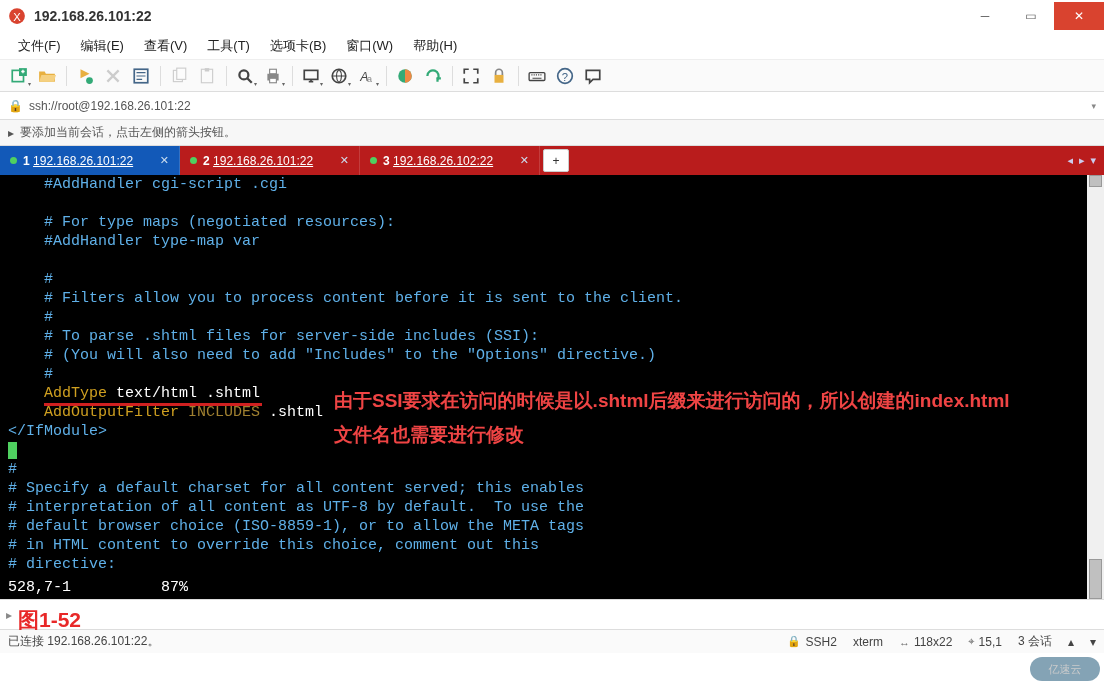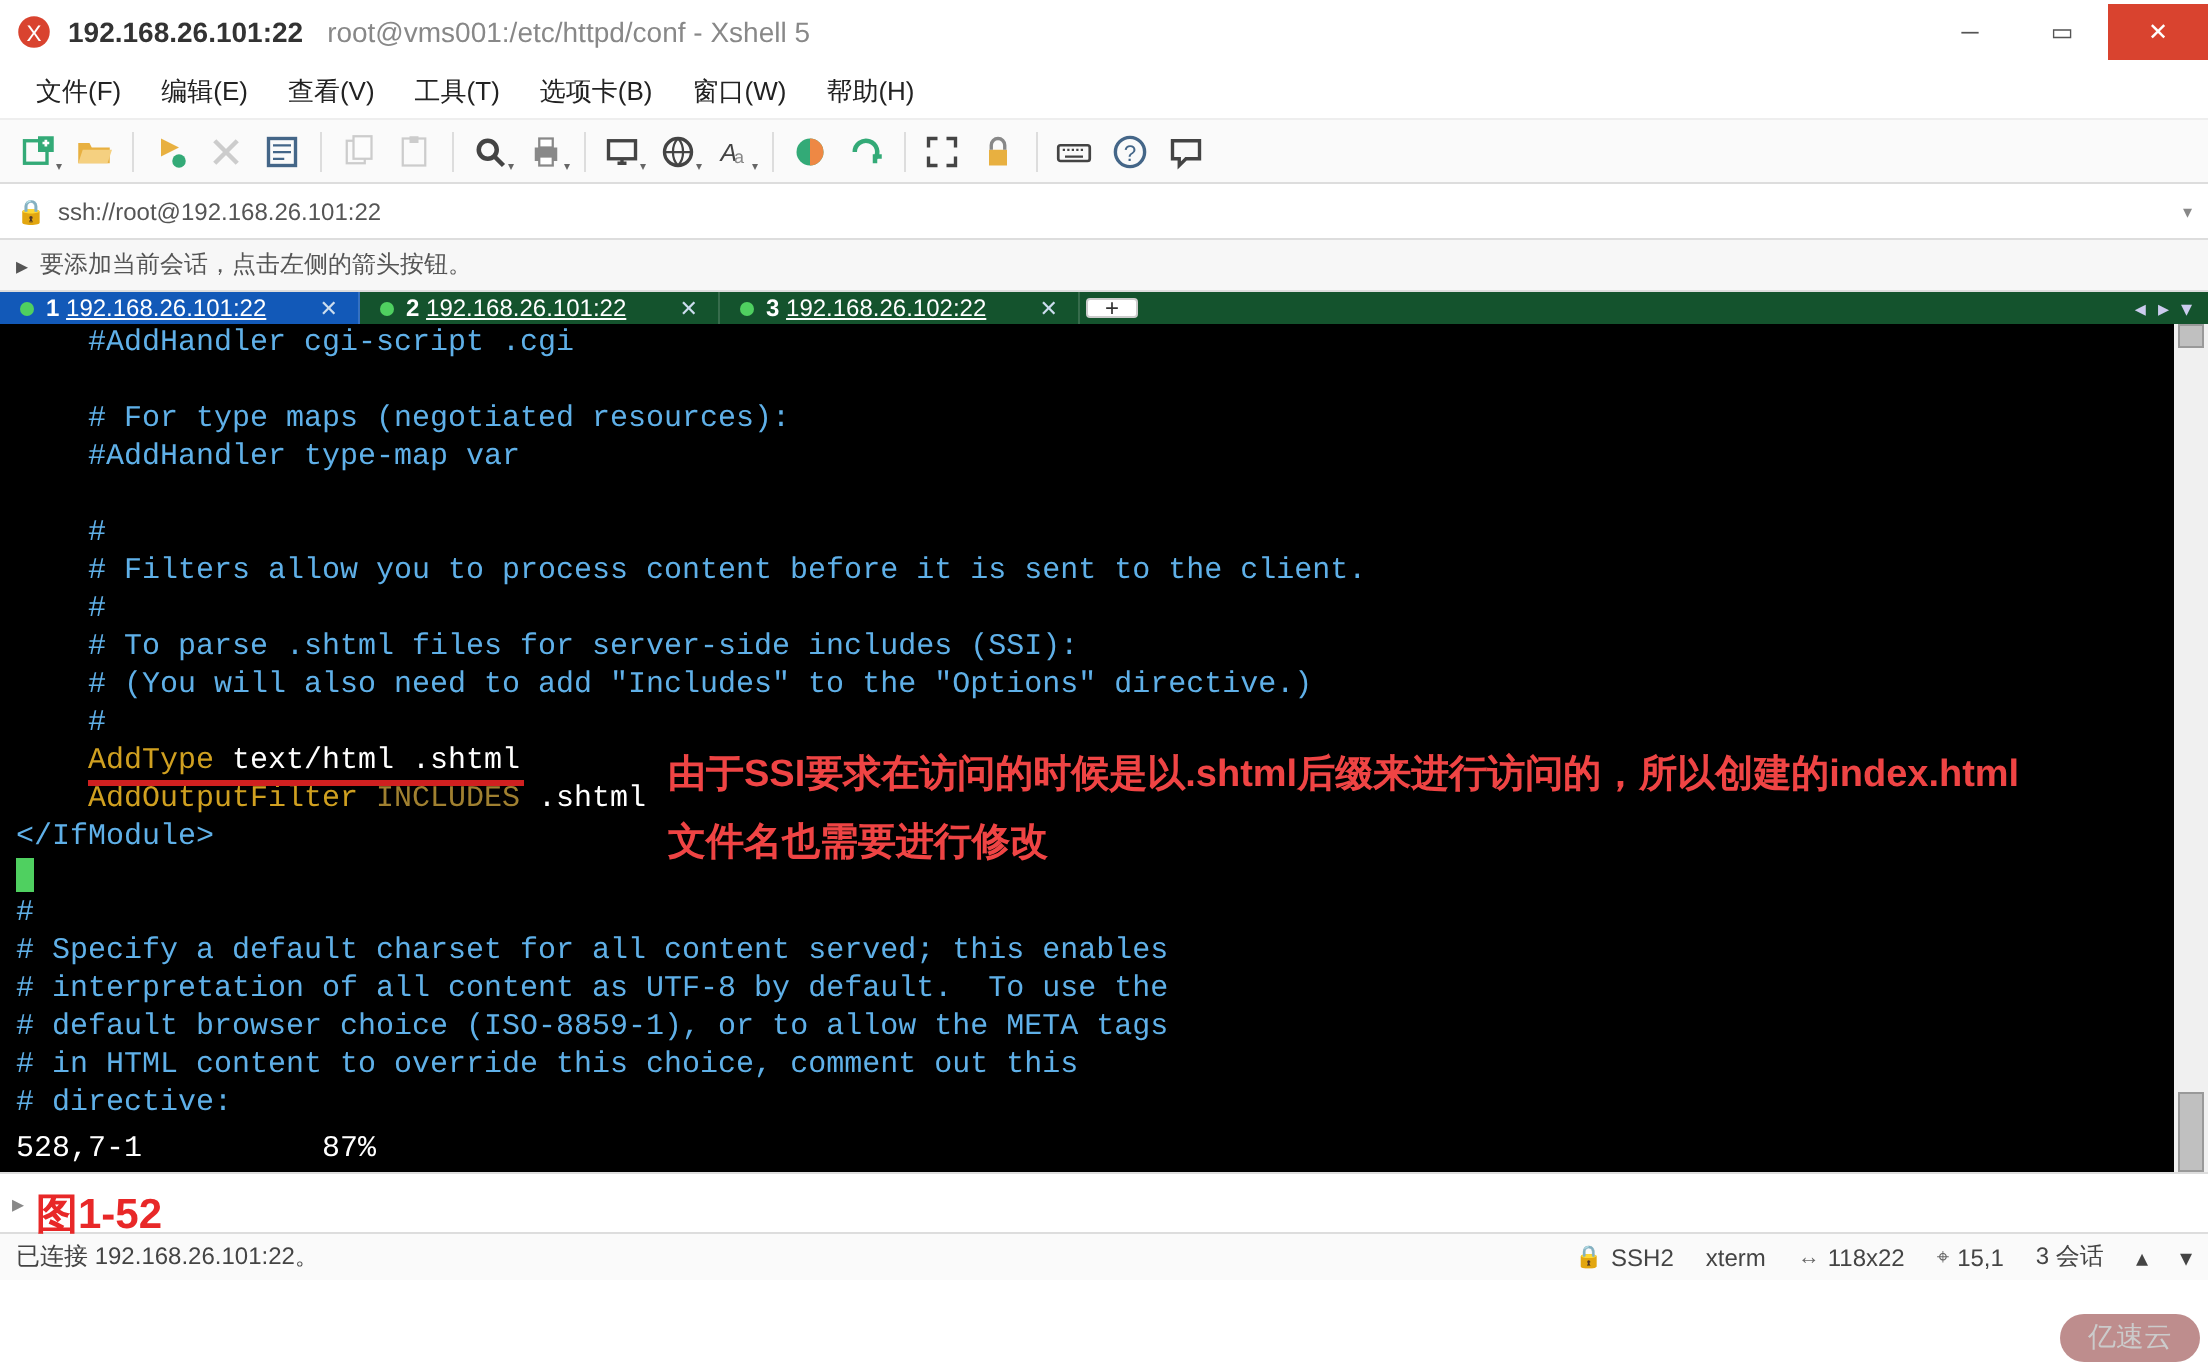--- a/index.html
+++ b/index.html
@@ -29,21 +29,21 @@
 
 .addrbar { height: 28px; display: flex; align-items: center; padding: 0 8px; gap: 6px; border-bottom: 1px solid #ddd; color: #555; font-size: 12px; }
 .addrbar .lock { color: #888; }
 .addrbar .url { flex: 1; }
 .addrbar .dd2 { color: #888; font-size: 9px; }
 
 
 .infobar { height: 26px; display: flex; align-items: center; padding: 0 8px; gap: 6px; background: #f7f7f7; border-bottom: 1px solid #ddd; color: #555; font-size: 12px; }
 
 
-.tabstrip { height: 16px; background: #14532d; display: flex; align-items: stretch; position: relative; }
+.tabstrip { height: 29px; background: #b91c1c; display: flex; align-items: stretch; position: relative; }
 .tab { display: flex; align-items: center; padding: 0 10px; gap: 6px; color: #fff; font-size: 12px; border-right: 1px solid rgba(255,255,255,0.15); min-width: 180px; }
 .tab.active { background: #1259b8; }
 .tab .dot { width: 7px; height: 7px; border-radius: 50%; background: #4fd060; }
 .tab .tablabel { text-decoration: underline; }
 .tab .tabclose { margin-left: auto; color: #cde; font-size: 11px; }
 .tabadd { width: 26px; display: flex; align-items: center; justify-content: center; background: #fff; color: #333; border: 1px solid #ccc; margin: 3px; border-radius: 2px; }
 .tabnav { margin-left: auto; display: flex; align-items: center; gap: 6px; padding-right: 8px; color: #cce; font-size: 11px; }
 
 
 .terminal { background: #000; color: #fff; font-family: "Courier New", monospace; font-size: 15px; line-height: 19px; position: relative; height: 424px; overflow: hidden; padding: 0 0 0 8px; }
@@ -69,32 +69,31 @@
 .inputrow input { border: none; outline: none; flex: 1; font-size: 12px; color: #888; }
 .fig-label { position: absolute; left: 18px; top: 6px; color: #e82828; font-weight: bold; font-size: 21px; font-family: "Microsoft YaHei", sans-serif; }
 
 
 .statusbar { height: 24px; border-top: 1px solid #ddd; background: #fafafa; display: flex; align-items: center; padding: 0 8px; font-size: 12px; color: #444; gap: 16px; }
 .statusbar .left { flex: 1; }
 .statusbar .seg { display: flex; align-items: center; gap: 4px; }
 .statusbar .icon-sm { font-size: 11px; color: #666; }
 
 
-.watermark { position: absolute; right: 4px; bottom: 2px; width: 70px; height: 24px; opacity: 0.5; display: flex; align-items: center; justify-content: center; color: #999; font-size: 14px; border-radius: 12px; background: #7f1d1d; }
+.watermark { position: absolute; right: 4px; bottom: 2px; width: 70px; height: 24px; opacity: 0.5; display: flex; align-items: center; justify-content: center; color: #999; font-size: 11px; border-radius: 12px; background: #0c4a6e; }
 </style>
 </head>
 <body>
 
 <div class="titlebar">
   <svg class="app-icon" viewBox="0 0 16 16">
       <circle cx="8" cy="8" r="7" fill="#d9432f"></circle>
       <text x="8" y="12" text-anchor="middle" fill="#fff" font-size="10">X</text>
     </svg>
   <span class="title-main">192.168.26.101:22</span>
-  <span class="title-sub">root@vms001:/etc/httpd/conf - Xshell 5</span>
   <div class="winbtns">
     <div class="winbtn">─</div>
     <div class="winbtn">▭</div>
     <div class="winbtn close">✕</div>
   </div>
 </div>
 
 <div class="menubar">
   <div class="menuitem">文件(F)</div>
   <div class="menuitem">编辑(E)</div>

